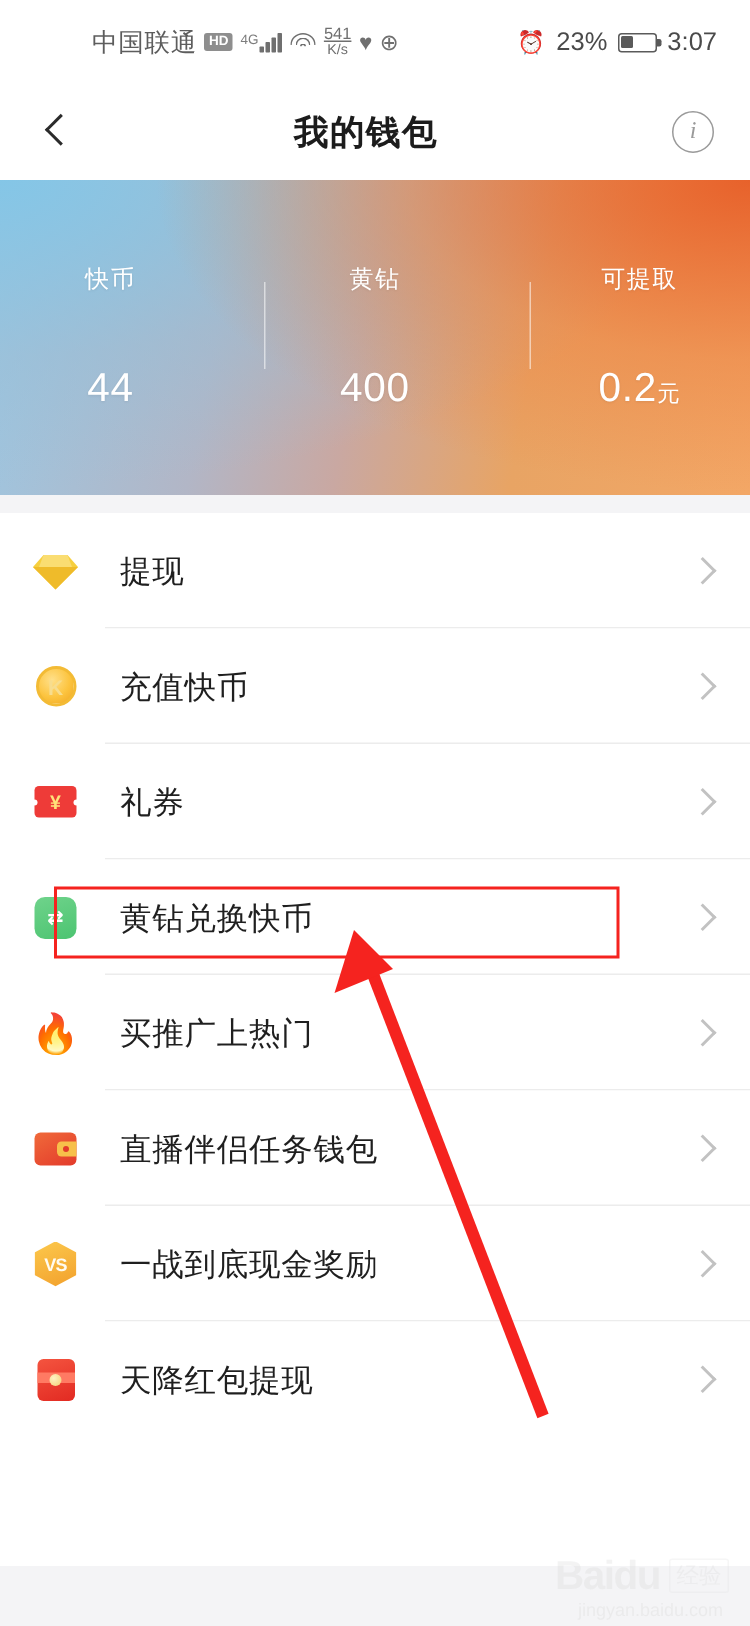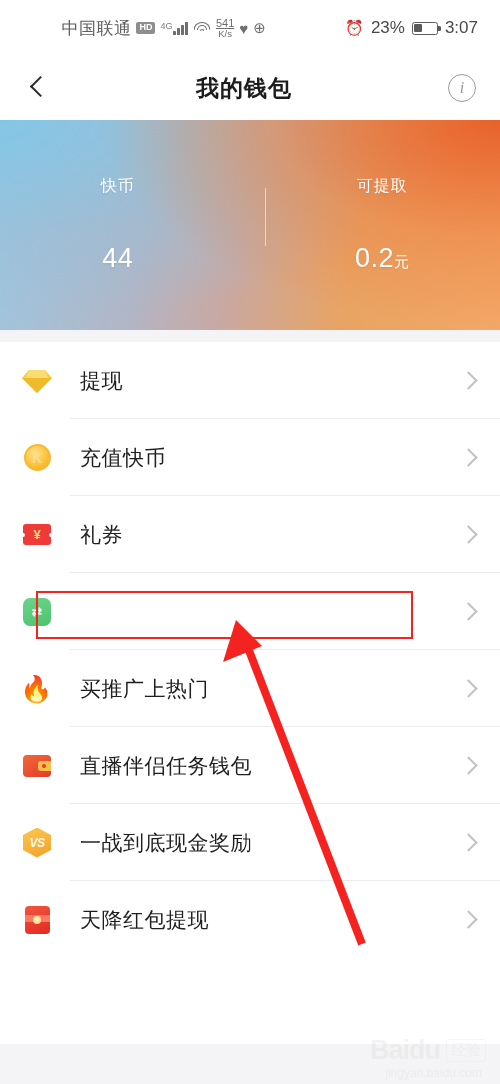--- a/index.html
+++ b/index.html
@@ -169,21 +169,21 @@
   }
   .ic-gift:after{
     content:"";position:absolute;left:50%;top:9.5px;margin-left:-4.5px;width:9px;height:9px;border-radius:50%;
     background:radial-gradient(circle at 35% 35%,#fff6d6,#f6d382);
   }
   .ic-vs{
     width:28px;height:30px;
     background:linear-gradient(160deg,#fcc84c,#f2a02c);
     clip-path:polygon(50% 0%,100% 25%,100% 75%,50% 100%,0% 75%,0% 25%);
     display:flex;align-items:center;justify-content:center;
-    color:#fffbf0;font-size:12px;font-weight:bold;font-style:italic;letter-spacing:-.5px;
+    color:#fffbf0;font-size:12px;font-weight:bold;letter-spacing:-.5px;
   }
   .ic-flame{ font-size:26px; line-height:1; }
 
   
   .anno-box{
     position:absolute; left:36px; top:591px; width:377px; height:48px;
     border:2.5px solid #f5231f; pointer-events:none; z-index:40;
   }
   .anno-arrow{ position:absolute; left:0; top:0; width:500px; height:1084px; pointer-events:none; z-index:41;}
 
@@ -242,20 +242,24 @@
   <div class="nav-title">我的钱包</div>
   <div class="info-ic">i</div>
 </div>
 
 <div class="balance-card">
   <div class="bal-col">
     <span class="bal-label">快币</span>
     <span class="bal-value"><span>44</span><span class="bal-unit"></span></span>
   </div>
   <div class="bal-col">
+    <span class="bal-label">黄钻</span>
+    <span class="bal-value"><span>400</span><span class="bal-unit"></span></span>
+  </div>
+  <div class="bal-col">
     <span class="bal-label">可提取</span>
     <span class="bal-value"><span>0.2</span><span class="bal-unit">元</span></span>
   </div>
 </div>
 
 <div class="gap-band"></div>
 
 <div class="list">
 
   <div class="row">
@@ -283,20 +287,21 @@
       <span class="ic-ticket">¥</span>
     </span>
     <span class="row-label">礼券</span>
     <span class="row-chev"></span>
   </div>
 
   <div class="row">
     <span class="row-icon">
       <span class="ic-exchange">⇄</span>
     </span>
+    <span class="row-label">黄钻兑换快币</span>
     <span class="row-chev"></span>
   </div>
 
   <div class="row">
     <span class="row-icon">
       <span class="ic-flame">🔥</span>
     </span>
     <span class="row-label">买推广上热门</span>
     <span class="row-chev"></span>
   </div>

